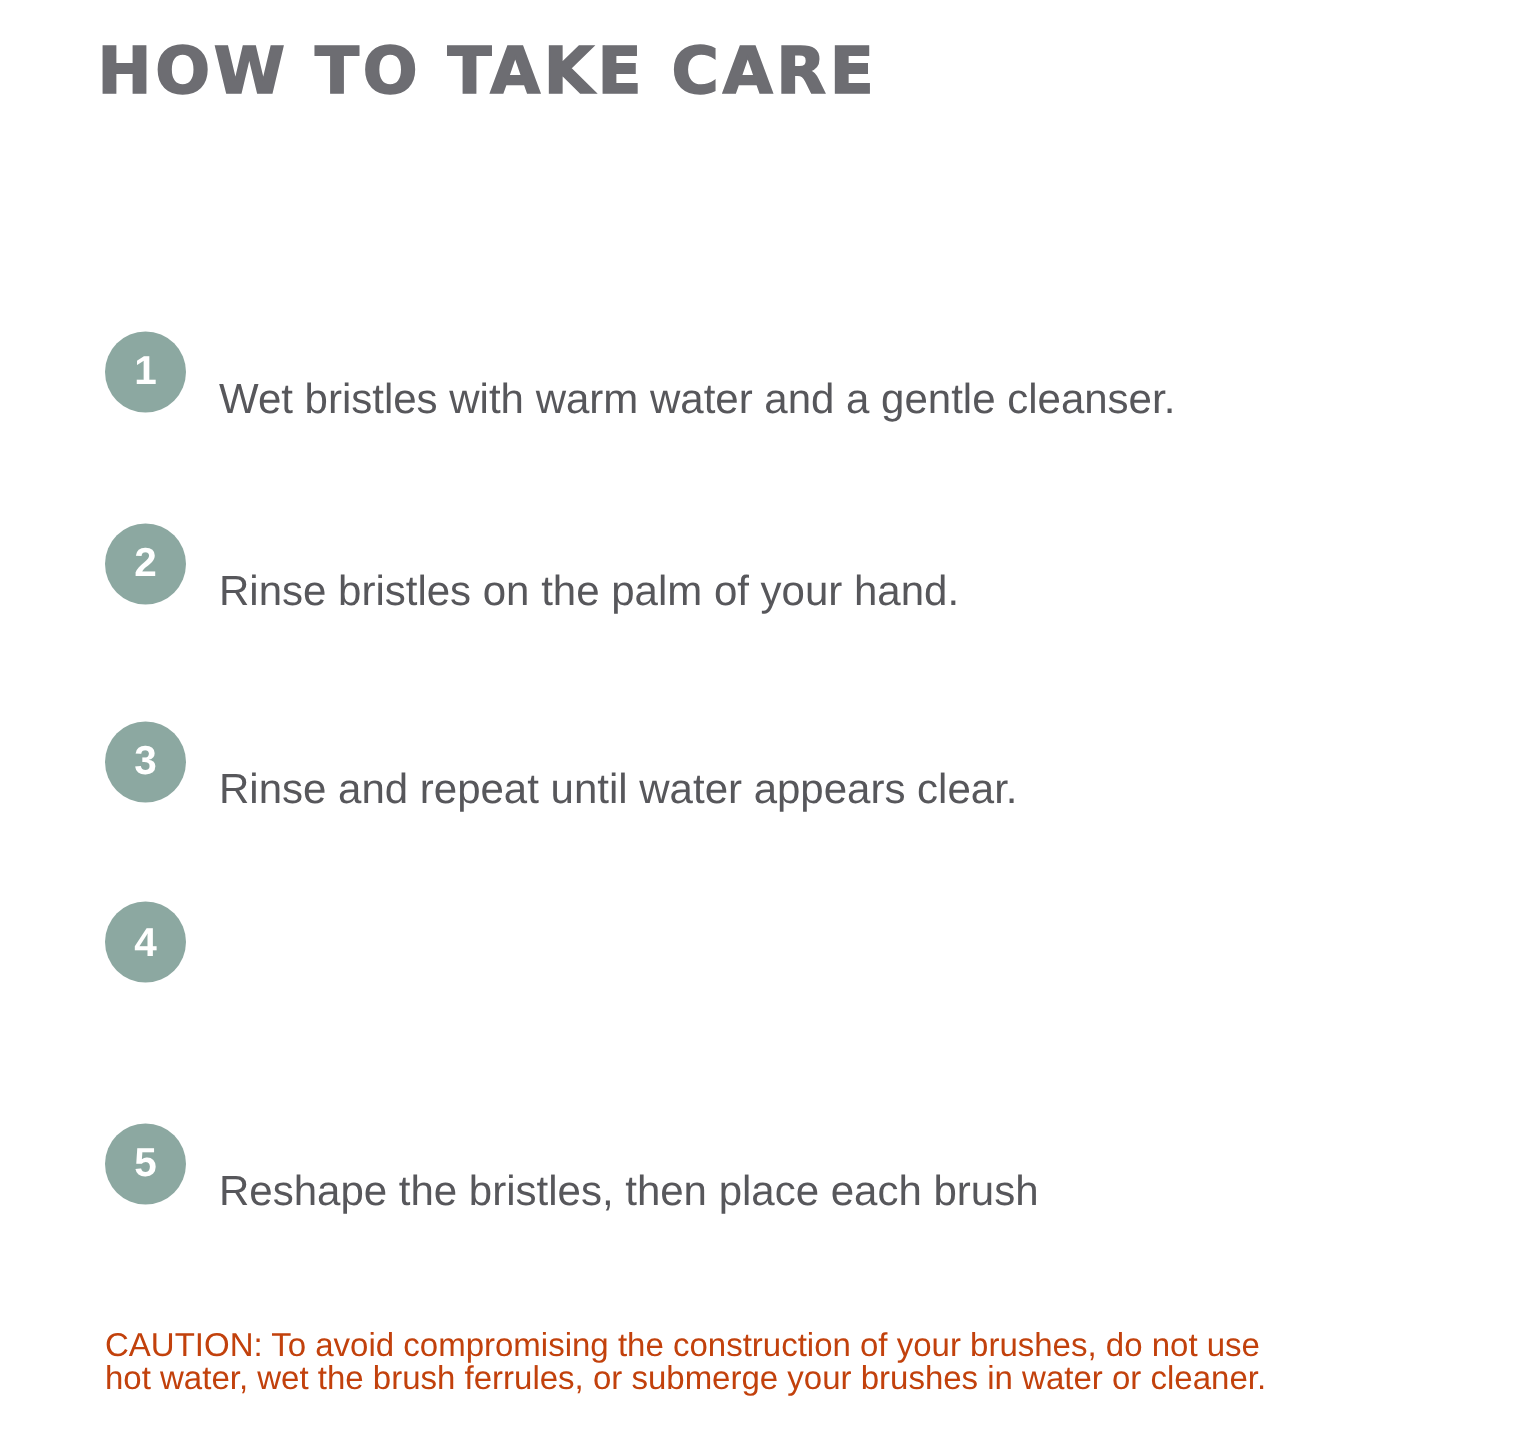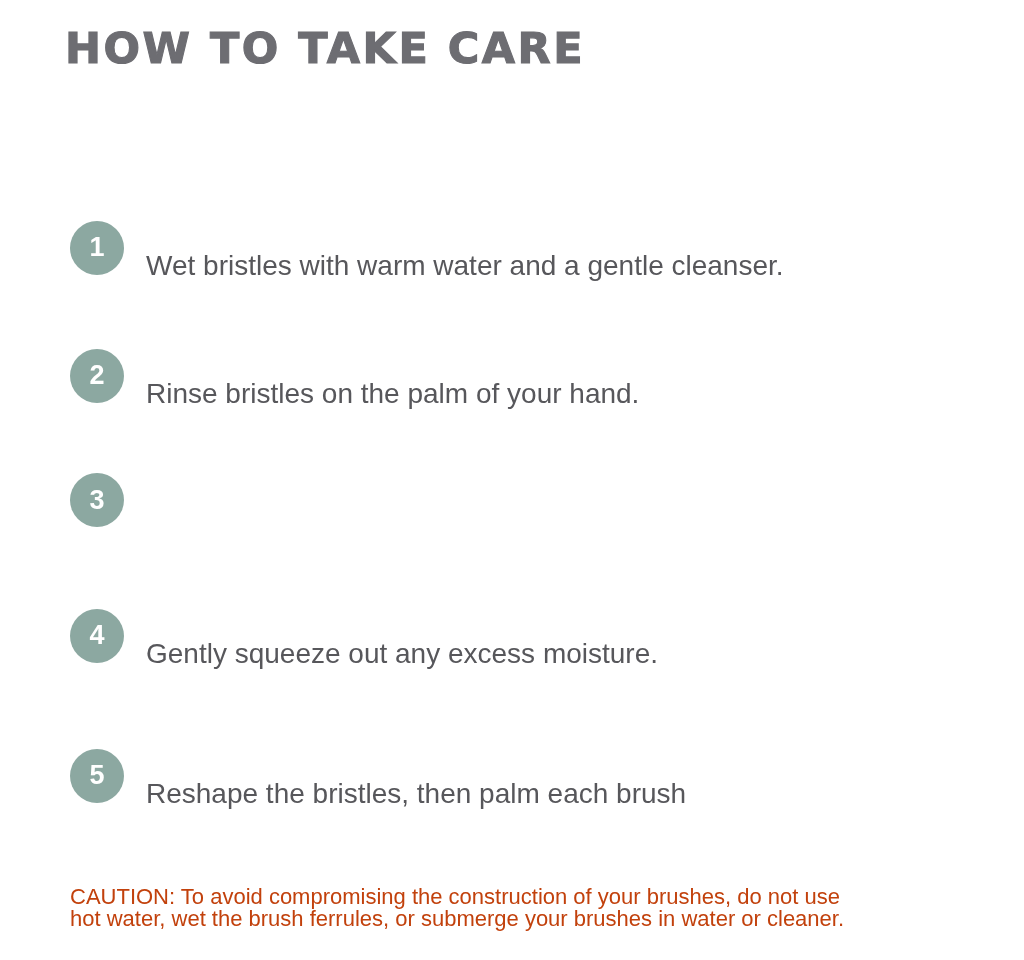--- a/index.html
+++ b/index.html
@@ -96,31 +96,31 @@
 
   <div class="step step-2">
     <div class="step-badge">2</div>
     <div class="step-text">
       <span class="line">Rinse bristles on the palm of your hand.</span>
     </div>
   </div>
 
   <div class="step step-3">
     <div class="step-badge">3</div>
+    <div class="step-text">
+      <span class="line">Rinse and repeat until water appears clear.</span>
+    </div>
   </div>
 
   <div class="step step-4">
     <div class="step-badge">4</div>
-    <div class="step-text">
-      <span class="line">Gently squeeze out any excess moisture.</span>
-    </div>
   </div>
 
   <div class="step step-5">
     <div class="step-badge">5</div>
     <div class="step-text">
-      <span class="line">Reshape the bristles, then palm each brush</span>
+      <span class="line">Reshape the bristles, then place each brush</span>
     </div>
   </div>
 
   <p class="caution">CAUTION: To avoid compromising the construction of your brushes, do not use hot water, wet the brush ferrules, or submerge your brushes in water or cleaner.</p>
 
 </div>
 
 </body></html>

